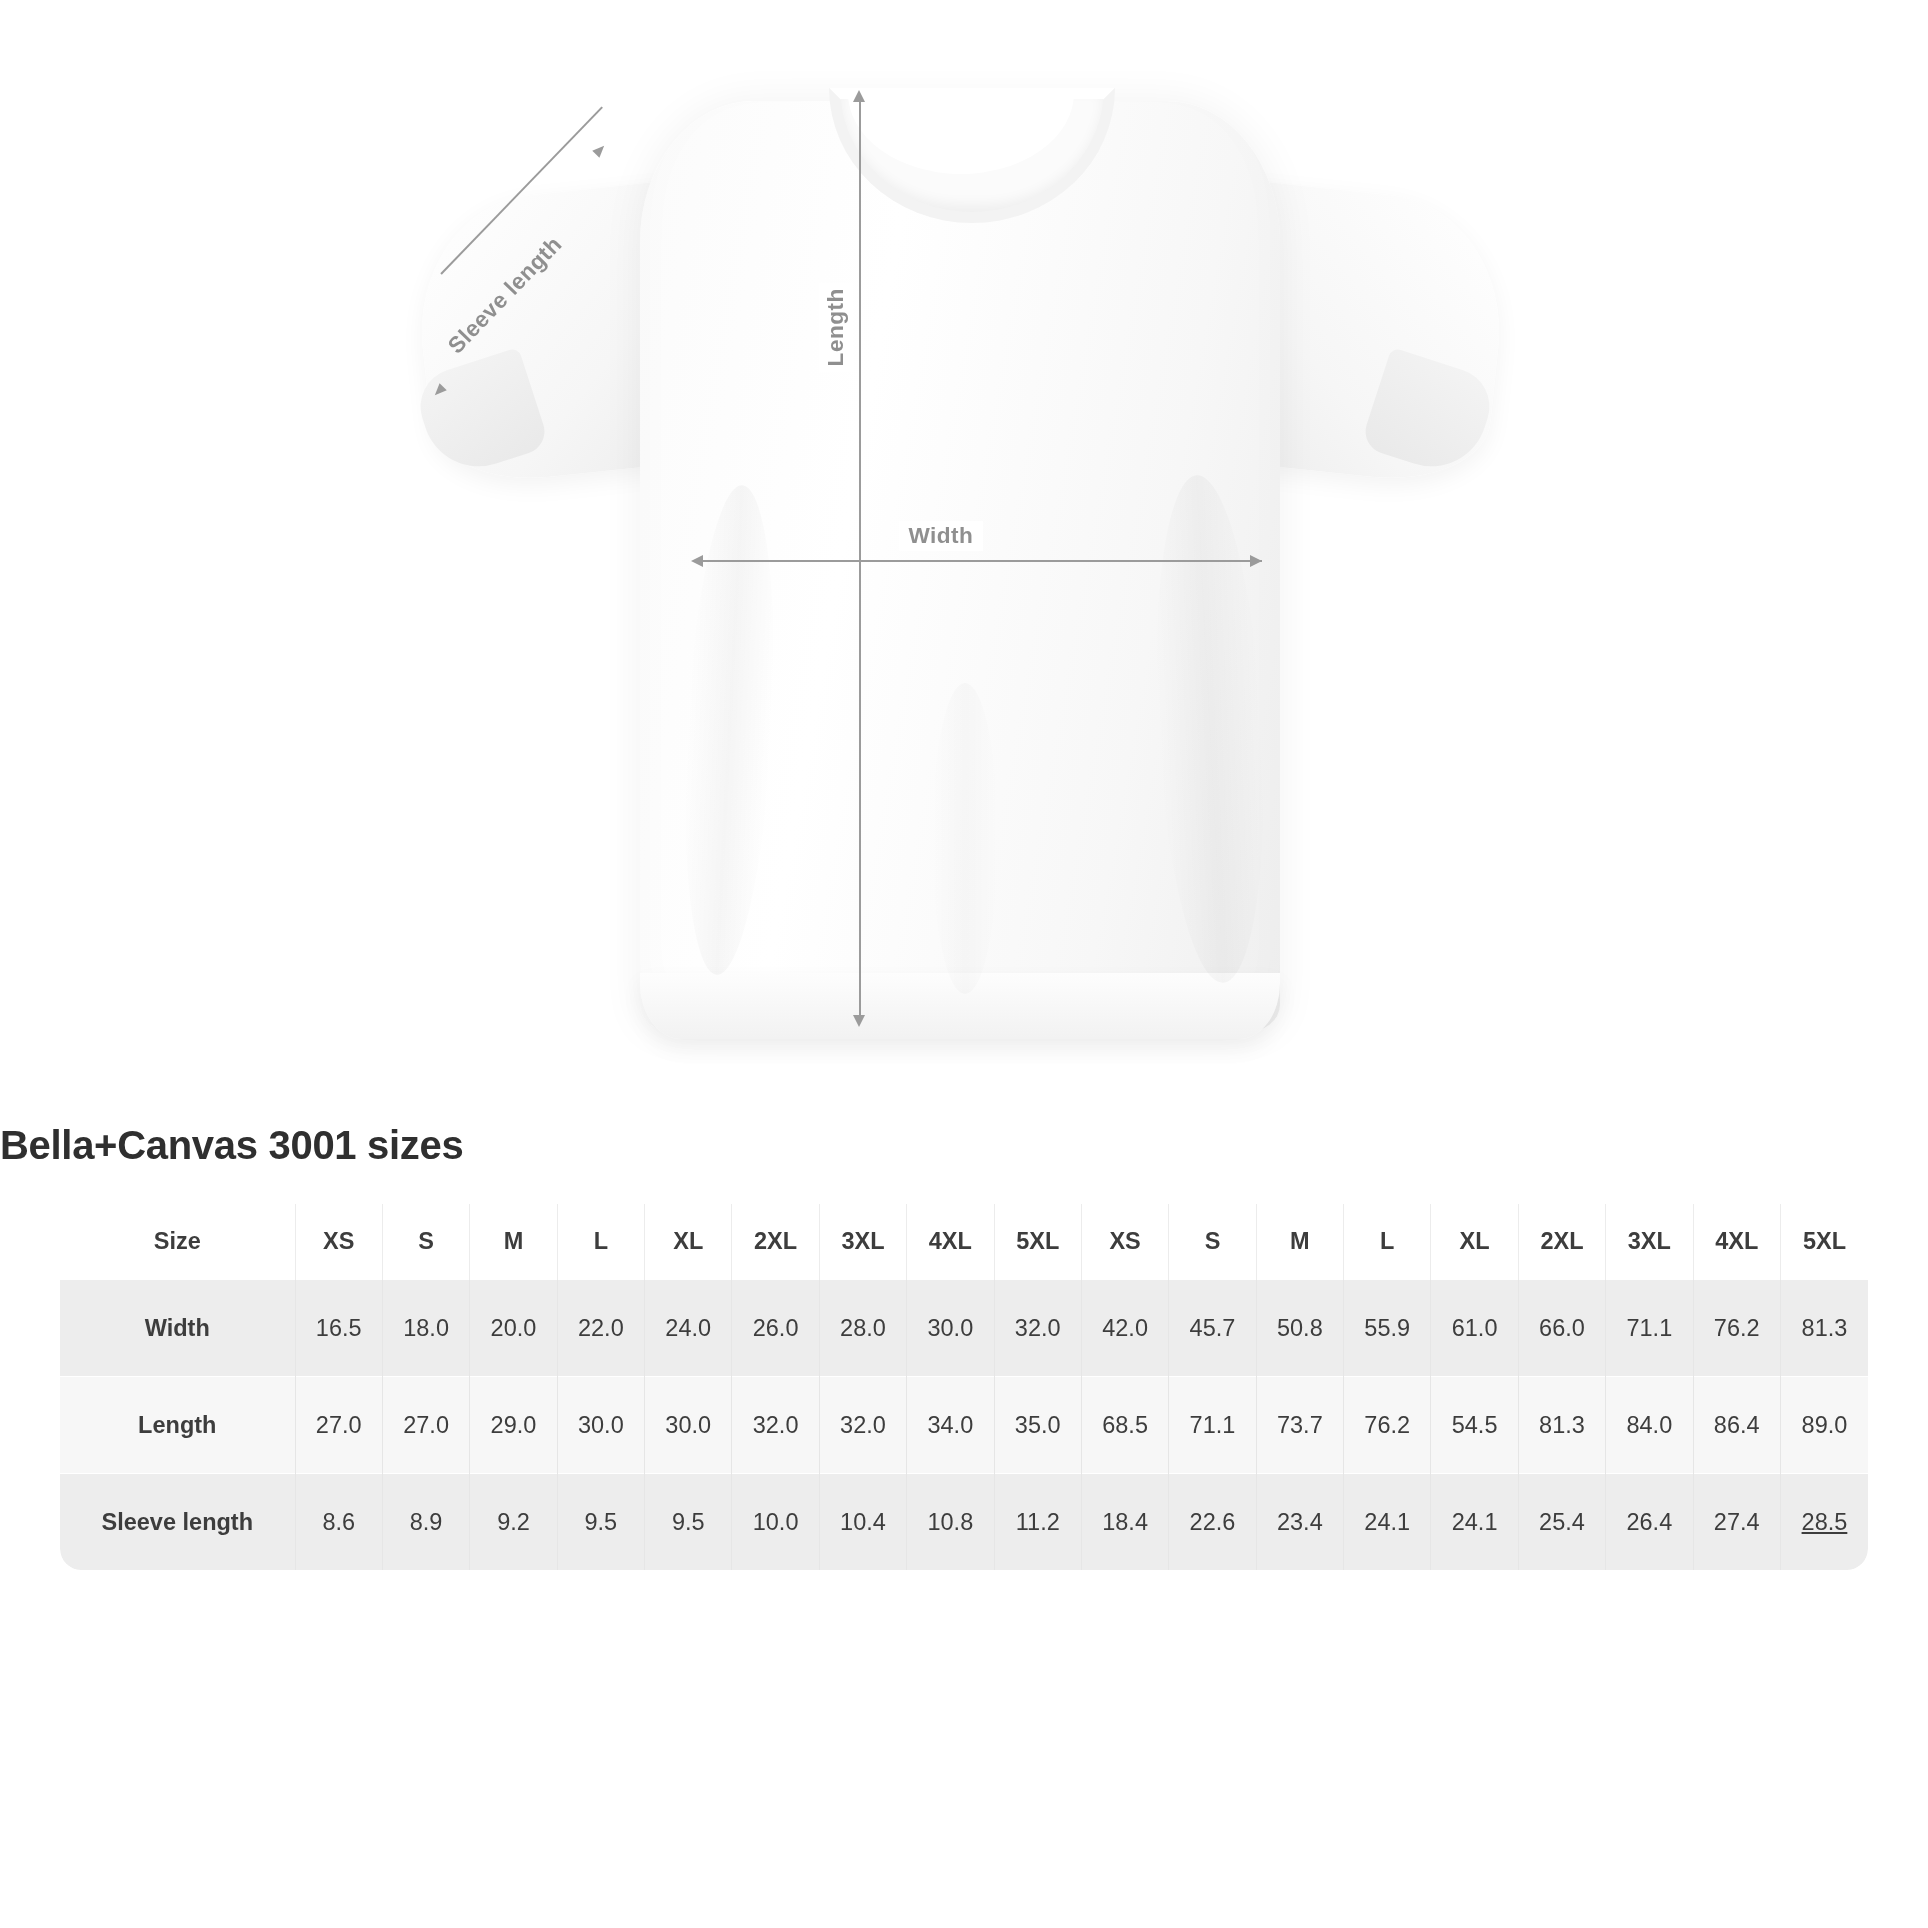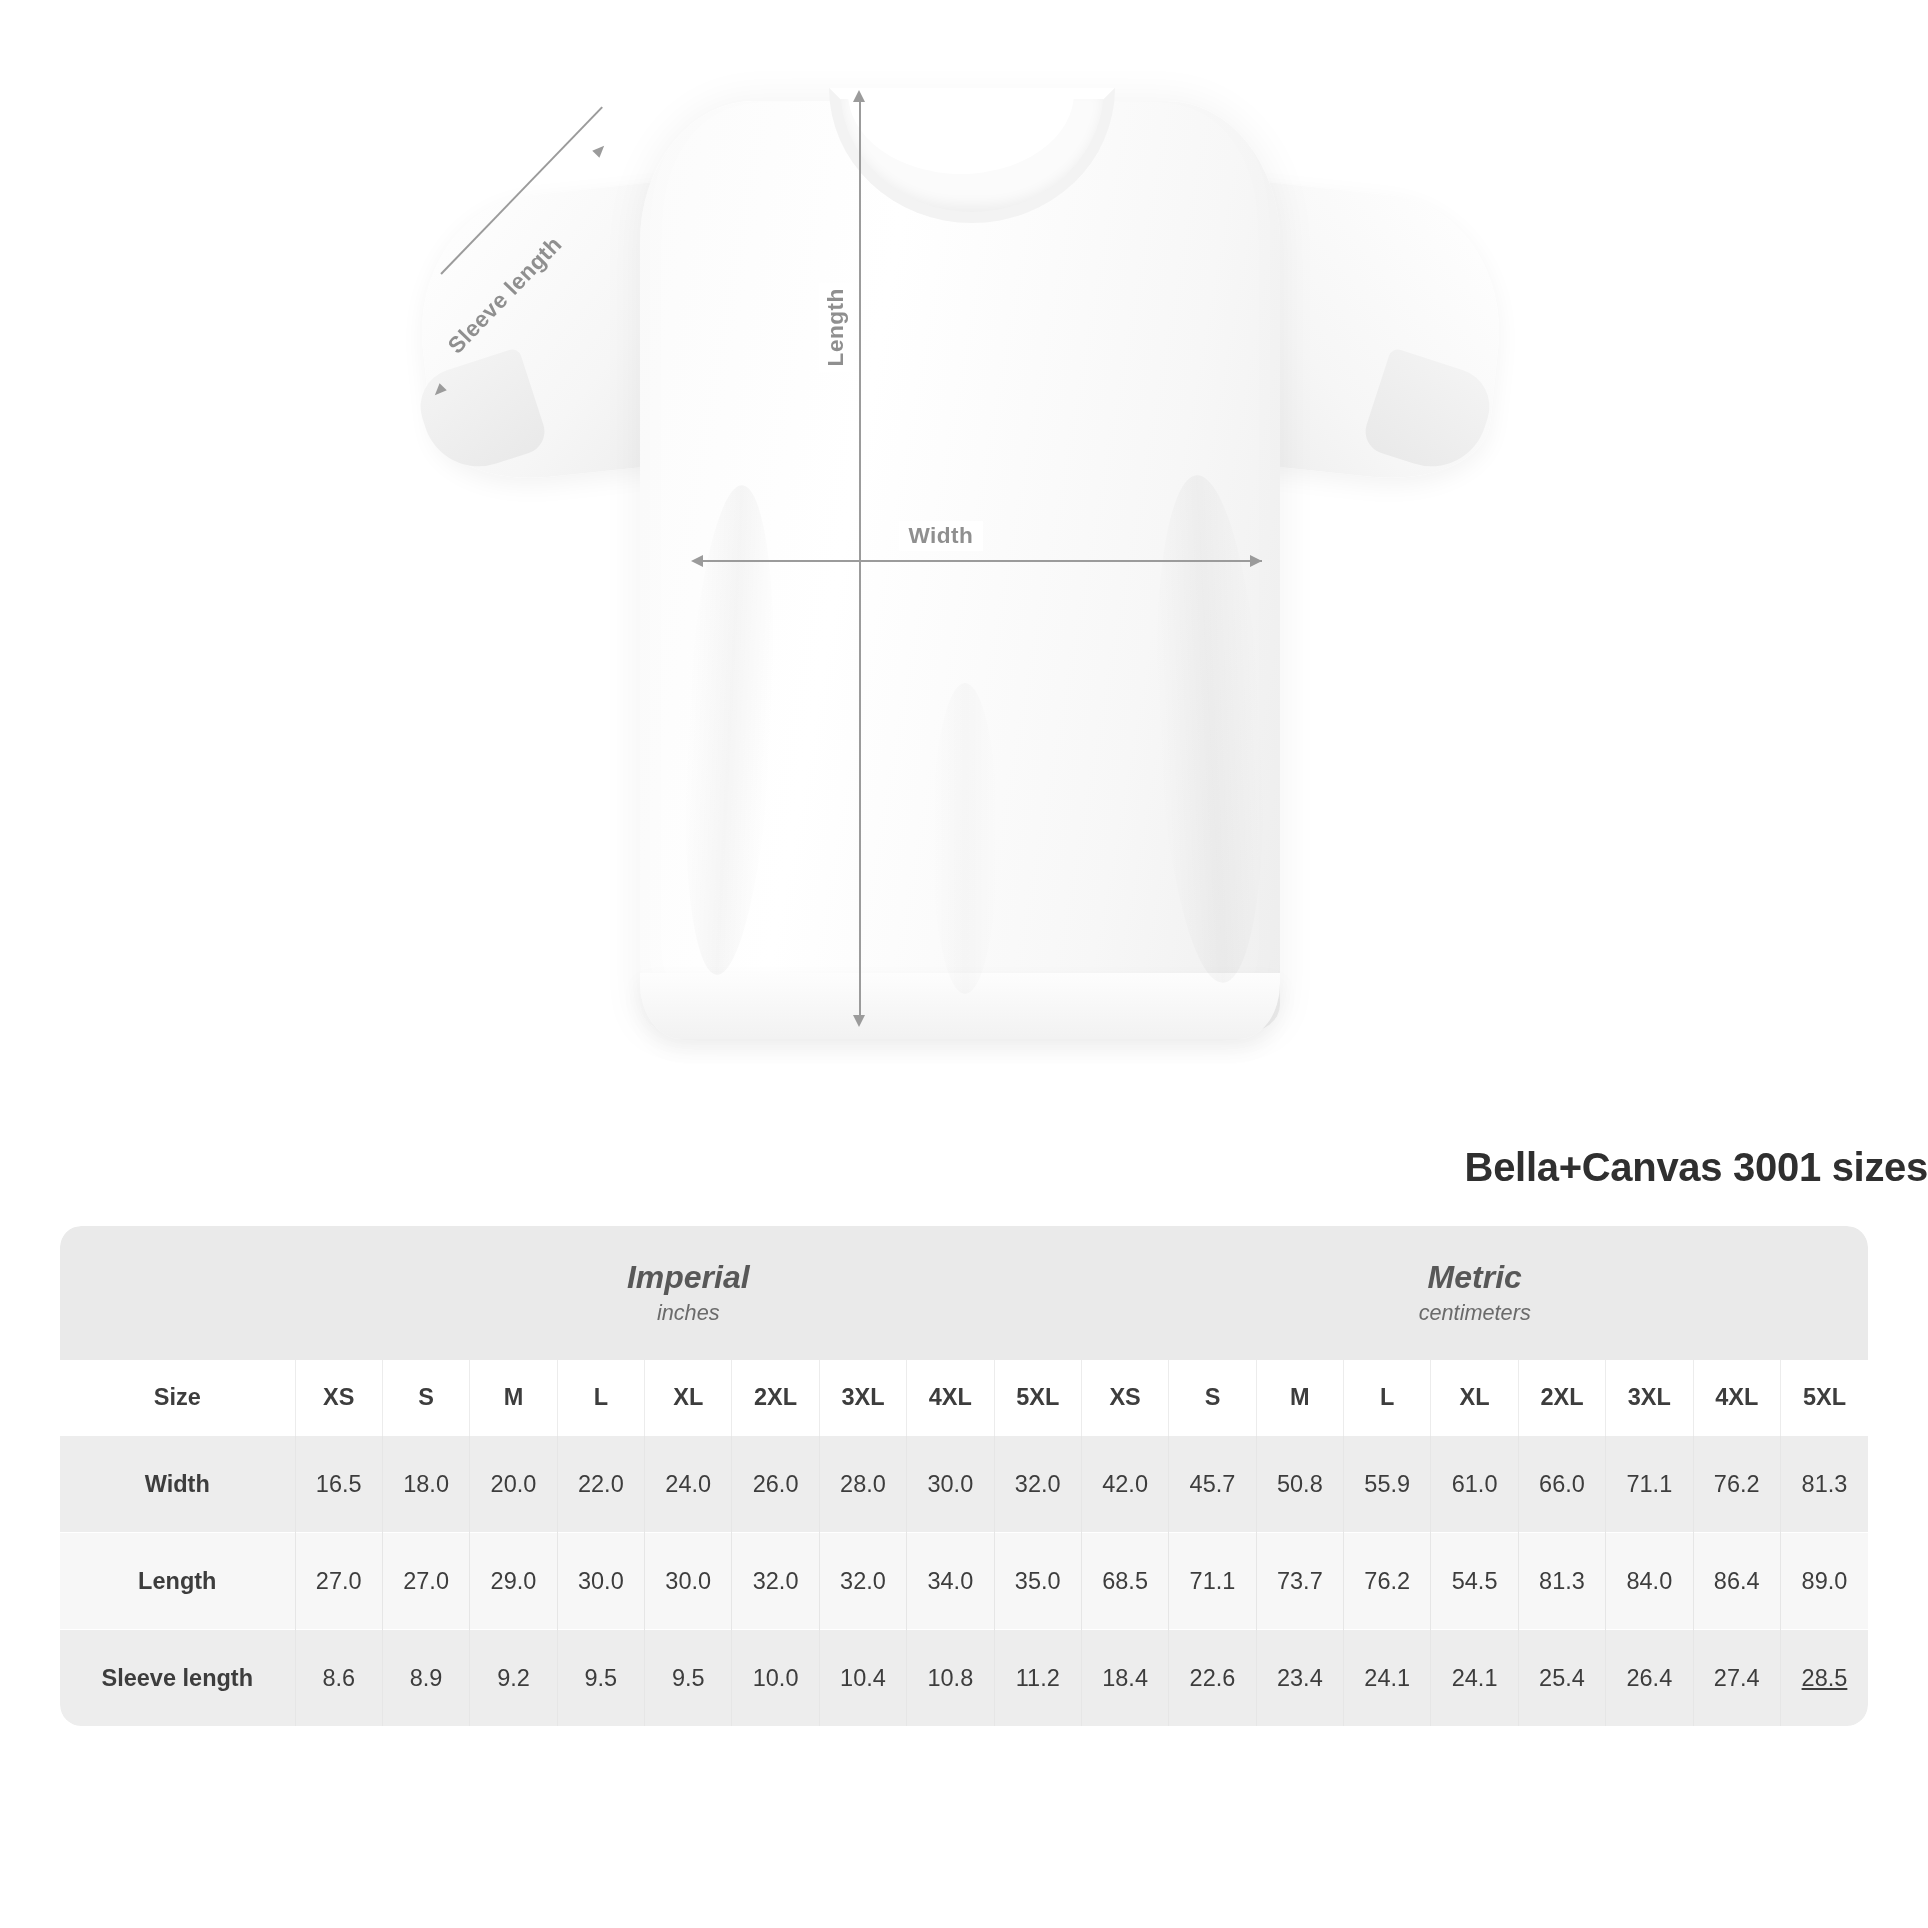--- a/index.html
+++ b/index.html
@@ -236,22 +236,22 @@
     transform-origin: left top;
     font-size: 22.6px;
     font-weight: bold;
     color: #8f8f8f;
     letter-spacing: 0.5px;
     white-space: nowrap;
   }
 
   
   .heading-block {
-    text-align: right;
-    margin-top: 34px;
+    text-align: left;
+    margin-top: 12px;
   }
   .chart-title {
     font-size: 40px;
     font-weight: bold;
     color: #2f2f2f;
     margin: 0 0 11.3px 0;
     letter-spacing: -0.3px;
   }
   .chart-note {
     font-size: 21.7px;
@@ -384,31 +384,20 @@
         <col style="width: 4.83333%;">
         <col style="width: 4.83333%;">
         <col style="width: 4.83333%;">
         <col style="width: 4.83333%;">
         <col style="width: 4.83333%;">
         <col style="width: 4.83333%;">
         <col style="width: 4.83333%;">
         <col style="width: 4.83333%;">
       </colgroup>
     <tbody>
-      <tr class="unit-row">
-        <td class="corner tl-round"></td>
-        <td colspan="9">
-          <div class="unit-title">Imperial</div>
-          <div class="unit-sub">inches</div>
-        </td>
-        <td colspan="9" class="tr-round">
-          <div class="unit-title">Metric</div>
-          <div class="unit-sub">centimeters</div>
-        </td>
-      </tr>
       <tr class="head-row" id="size-header-row">
         <td class="row-label">Size</td>
       <td>XS</td>
           <td>S</td>
           <td>M</td>
           <td>L</td>
           <td>XL</td>
           <td>2XL</td>
           <td>3XL</td>
           <td>4XL</td>

